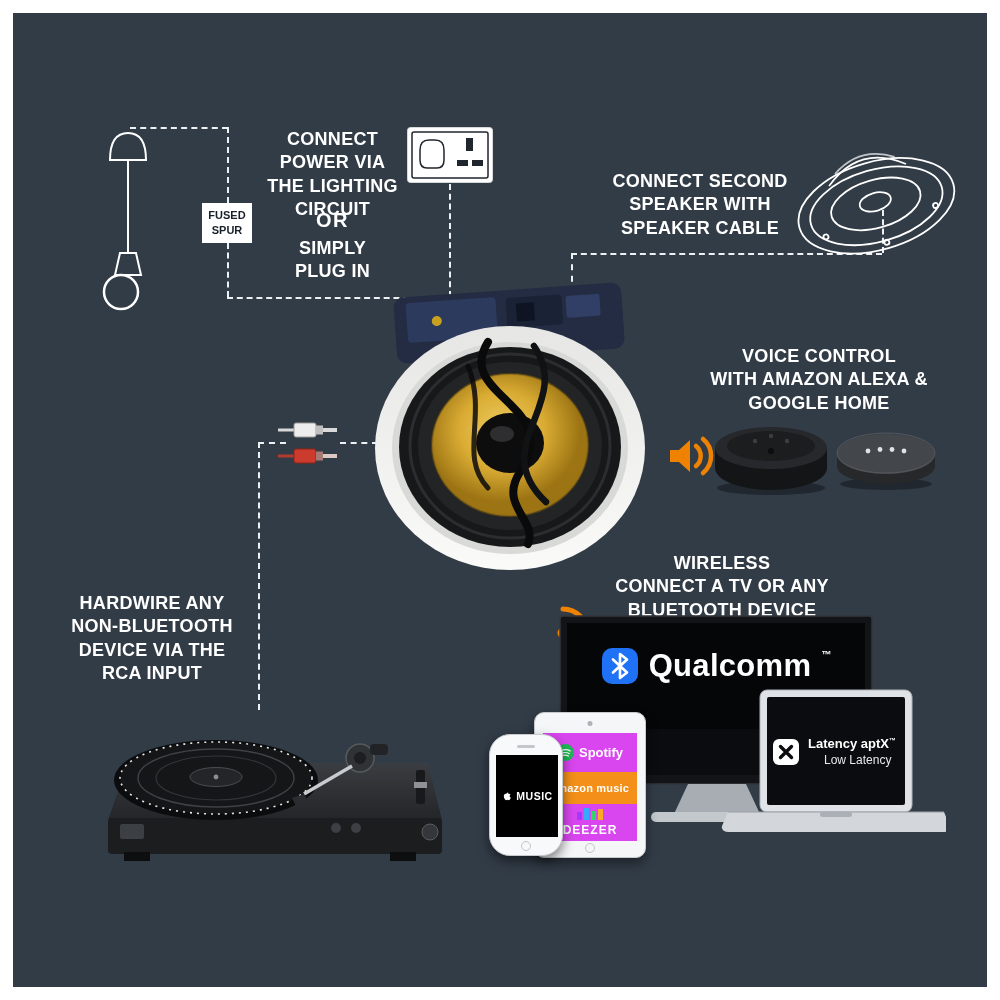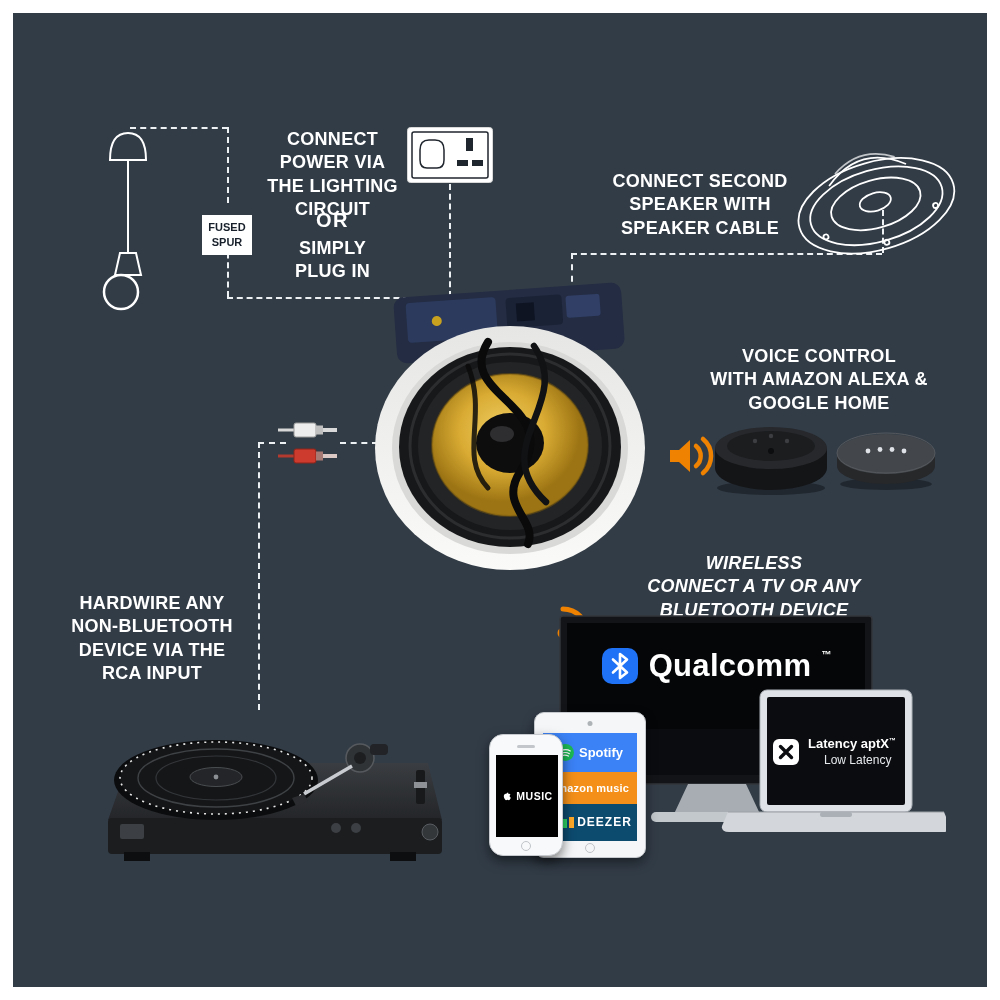--- a/index.html
+++ b/index.html
@@ -16,21 +16,21 @@
     white-space:pre-line; font-size:18px; line-height:1.3; letter-spacing:.3px;
   }
   .note-or { font-size:20px; letter-spacing:1.5px; }
 
   .dash-h { position:absolute; height:0; border-top:2px dashed #eef1f4; }
   .dash-v { position:absolute; width:0; border-left:2px dashed #eef1f4; }
 
   .fused-spur {
     position:absolute; left:202px; top:203px; width:50px; height:40px;
     background:#ffffff; color:#18212b; font-size:11px; font-weight:700;
-    text-align:center; white-space:pre-line; line-height:1.4; padding-top:5px;margin-top:12px;
+    text-align:center; white-space:pre-line; line-height:1.4; padding-top:5px;
   }
 
   
   .tv-text { position:absolute; left:588px; top:642px; width:256px; height:48px;
     display:flex; align-items:center; justify-content:center; gap:10px; }
   .bt-label { color:#ffffff; font-size:31px; font-weight:700; letter-spacing:.3px; }
   .bt-tm { color:#ffffff; font-size:10px; position:relative; top:-12px; font-weight:700; }
 
   
   .laptop-text { position:absolute; left:772px; top:736px; width:130px;
@@ -44,32 +44,32 @@
   .tablet { position:absolute; left:534px; top:712px; width:112px; height:146px;
     background:#f5f6f7; border:1px solid #c6cace; border-radius:10px;
     box-shadow:0 5px 12px rgba(0,0,0,.45); }
   .tab-cam { position:absolute; left:50%; top:8px; transform:translateX(-50%);
     width:5px; height:5px; background:#aeb3b8; border-radius:50%; }
   .tab-home { position:absolute; left:50%; bottom:4px; transform:translateX(-50%);
     width:10px; height:10px; border:1.5px solid #c0c4c8; border-radius:50%; }
   .tab-screen { position:absolute; left:8px; top:20px; width:94px; height:108px;
     background:#000; display:flex; flex-direction:column; overflow:hidden; }
   .app-row { display:flex; align-items:center; justify-content:center; gap:5px; }
-  .row-spotify { flex:1.2; background:#3b82f6; }
+  .row-spotify { flex:1.2; background:#d946ef; }
   .spotify-text { color:#fff; font-size:13px; font-weight:700; }
   .row-amazon { flex:1; background:#f49019; }
   .amazon-text { color:#fff; font-size:11px; font-weight:700; letter-spacing:.2px; }
-  .row-deezer { flex:1.15; background:#0c4a6e; gap:3px; }
+  .row-deezer { flex:1.15; background:#d946ef; flex-direction:column; gap:3px; }
   .deezer-bars { display:flex; gap:2px; align-items:flex-end; height:12px; }
   .deezer-bars i { width:5px; display:block; }
   .deezer-text { color:#fff; font-size:12px; font-weight:700; letter-spacing:1px; }
 
   
   .phone { position:absolute; left:489px; top:734px; width:74px; height:122px;
-    background:#f8f9fa; border:1px solid #c6cace; border-radius:14px;
+    background:#f8f9fa; border:1px solid #c6cace; border-radius:21px;
     box-shadow:0 5px 12px rgba(0,0,0,.5); }
   .phone-slit { position:absolute; left:50%; top:10px; transform:translateX(-50%);
     width:18px; height:3px; background:#c3c7cb; border-radius:2px; }
   .phone-screen { position:absolute; left:6px; top:20px; width:62px; height:82px;
     background:#000; display:flex; align-items:center; justify-content:center; gap:4px; }
   .phone-home { position:absolute; left:50%; bottom:4px; transform:translateX(-50%);
     width:10px; height:10px; border:1.5px solid #c0c4c8; border-radius:50%; }
   .music-text { color:#fff; font-size:10.5px; font-weight:700; letter-spacing:.5px; }
 </style>
 </head>
@@ -241,21 +241,21 @@
     <line x1="254" y1="58" x2="206" y2="86" stroke="#c8ccd0" stroke-width="3.5"></line>
     <path d="M206 86 l-12 4 4 8 12 -5 z" fill="#2a2c2f"></path>
     <rect x="22" y="116" width="24" height="15" rx="2" fill="#3c3f43"></rect>
     <circle cx="332" cy="124" r="8" fill="#34373a" stroke="#595d61"></circle>
     <rect x="318" y="62" width="9" height="34" rx="2" fill="#18191b"></rect>
     <rect x="316" y="74" width="13" height="6" fill="#8e9296"></rect>
     <circle cx="238" cy="120" r="5" fill="#3c3f43"></circle>
     <circle cx="258" cy="120" r="5" fill="#3c3f43"></circle>
   </svg>
 
-  <div class="note" style="left:602px; top:552px; width:304px;font-style:italic;">WIRELESS
+  <div class="note" style="left:570px; top:552px; width:304px;">WIRELESS
 CONNECT A TV OR ANY
 BLUETOOTH DEVICE</div>
 
   <svg class="abs" style="left:550px; top:592px;" width="54" height="50" viewBox="0 0 54 50">
     <circle cx="13" cy="41" r="5.5" fill="#ef8200"></circle>
     <path d="M13 29 A12 12 0 0 1 25 41" stroke="#ef8200" stroke-width="5" fill="none" stroke-linecap="round"></path>
     <path d="M13 17 A24 24 0 0 1 37 41" stroke="#ef8200" stroke-width="5" fill="none" stroke-linecap="round"></path>
   </svg>
 
   <svg class="abs" style="left:558px; top:614px;" width="318" height="210" viewBox="0 0 318 210">

